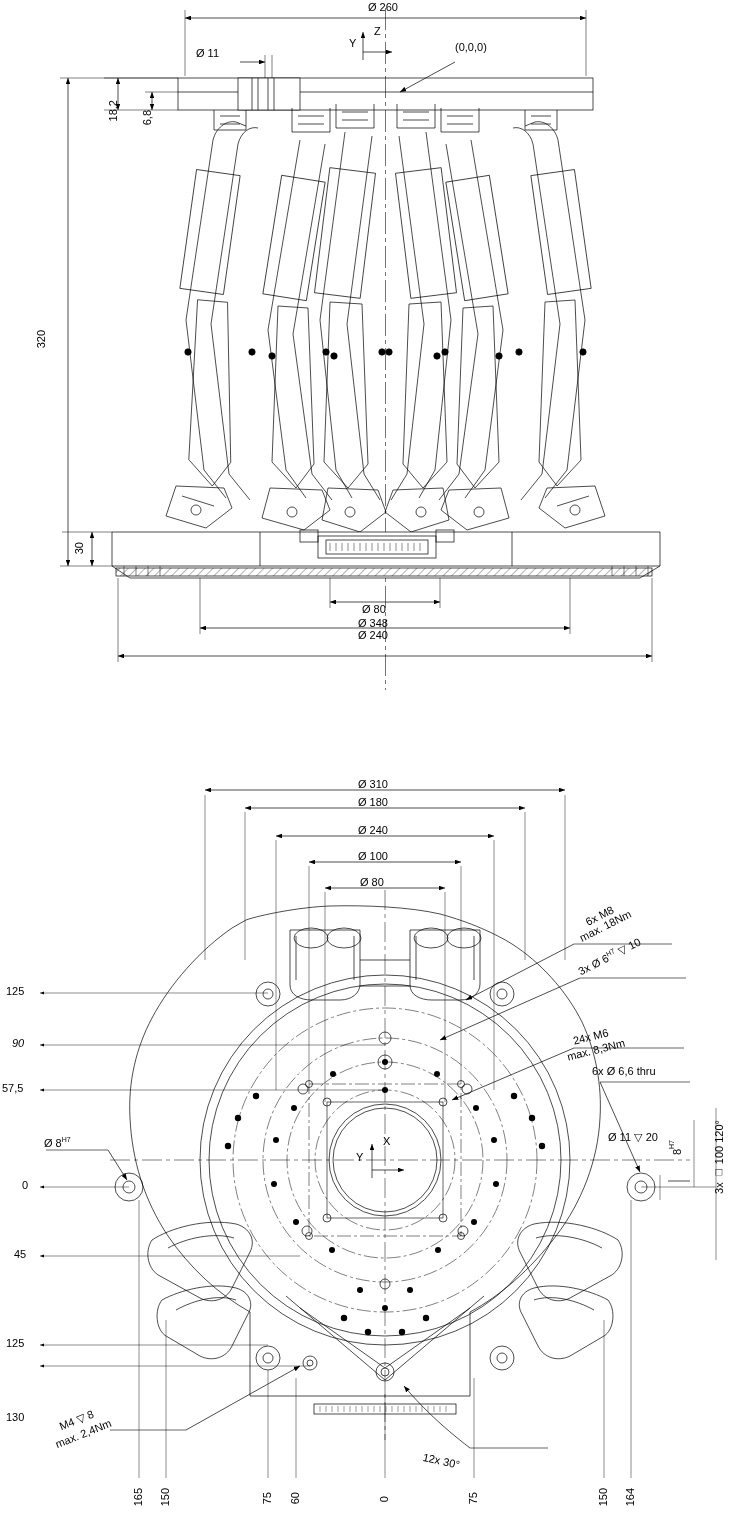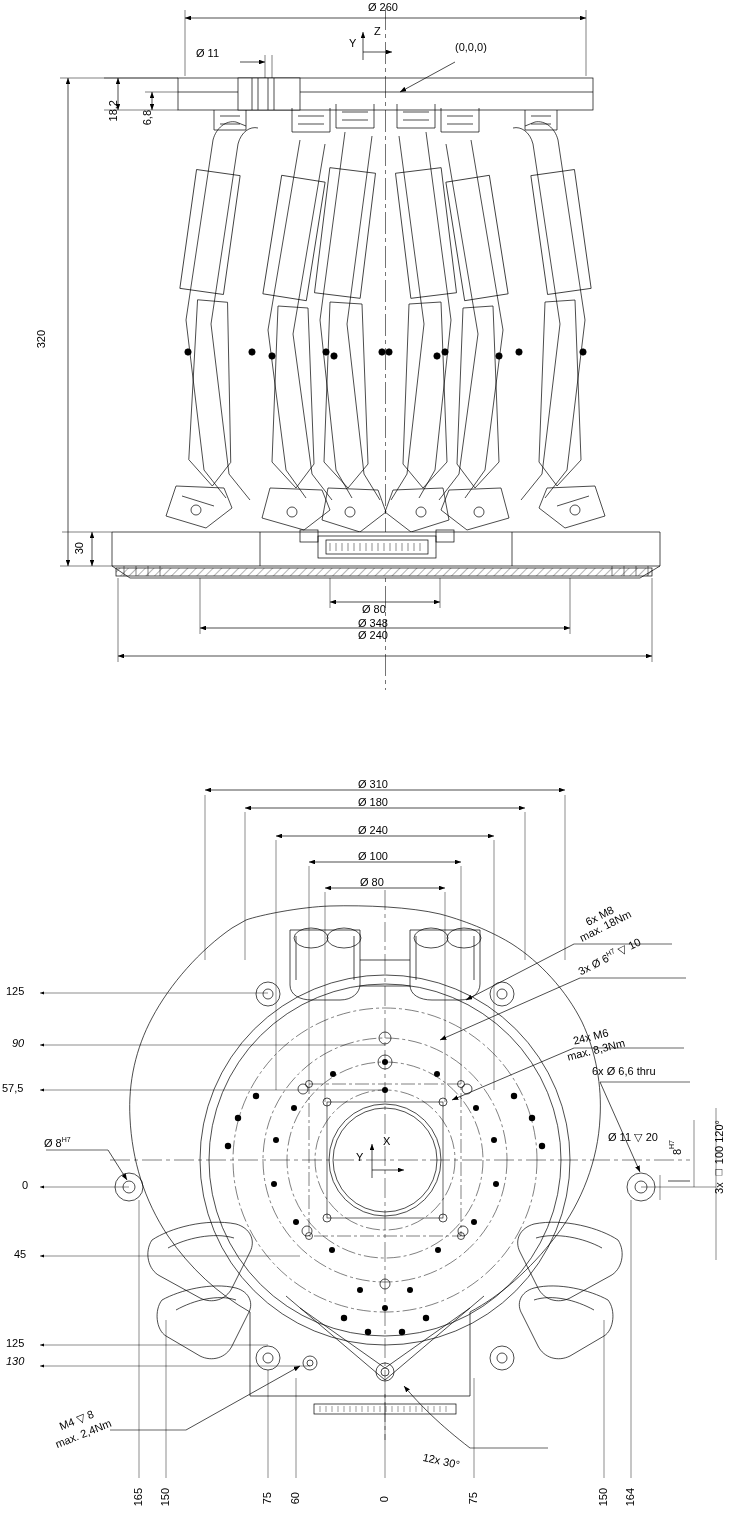--- a/index.html
+++ b/index.html
@@ -456,21 +456,21 @@
 
 <div class="lbl" style="left:383px;top:1136px;">X</div>
 <div class="lbl" style="left:356px;top:1152px;">Y</div>
 
 <div class="lbl" style="left:6px;top:986px;">125</div>
 <div class="lbl" style="left:12px;top:1038px;font-style:italic;">90</div>
 <div class="lbl" style="left:2px;top:1083px;text-align:right;">57,5</div>
 <div class="lbl" style="left:22px;top:1180px;">0</div>
 <div class="lbl" style="left:14px;top:1249px;">45</div>
 <div class="lbl" style="left:6px;top:1338px;">125</div>
-<div class="lbl" style="left:6px;top:1356px;font-style:italic;">130</div>
+<div class="lbl" style="left:6px;top:1412px;">130</div>
 
 <div class="lbl vert" style="left:133px;top:1488px;">165</div>
 <div class="lbl vert" style="left:160px;top:1488px;">150</div>
 <div class="lbl vert" style="left:262px;top:1492px;">75</div>
 <div class="lbl vert" style="left:290px;top:1492px;">60</div>
 <div class="lbl vert" style="left:379px;top:1496px;">0</div>
 <div class="lbl vert" style="left:468px;top:1492px;">75</div>
 <div class="lbl vert" style="left:598px;top:1488px;">150</div>
 <div class="lbl vert" style="left:625px;top:1488px;">164</div>
 

